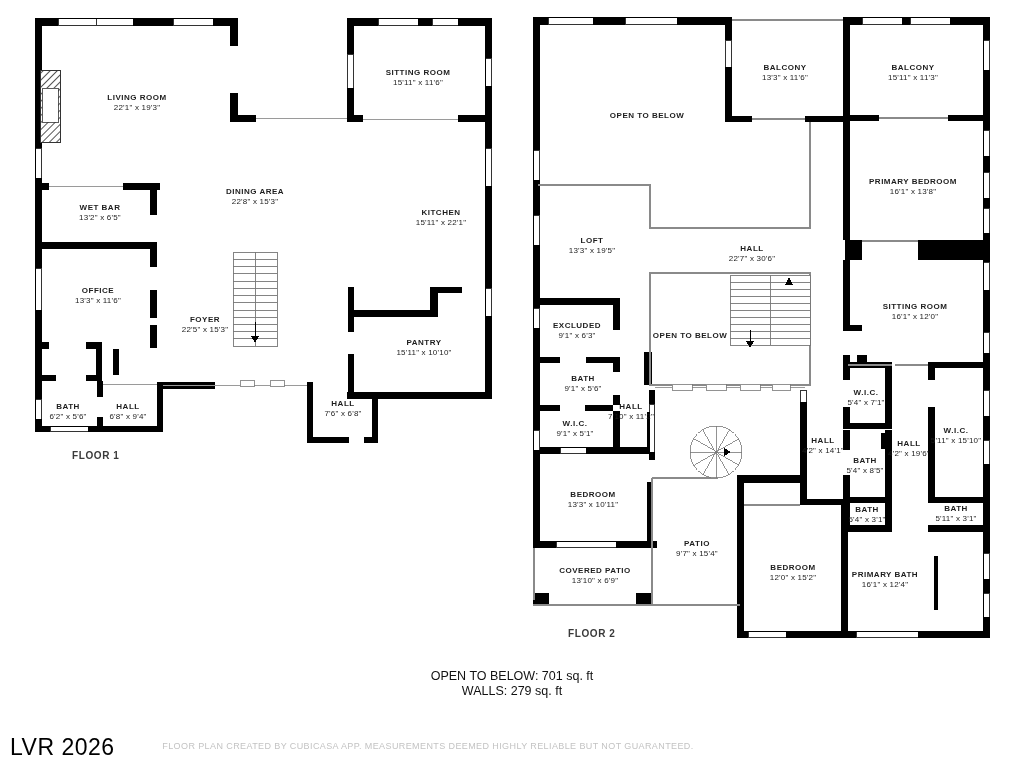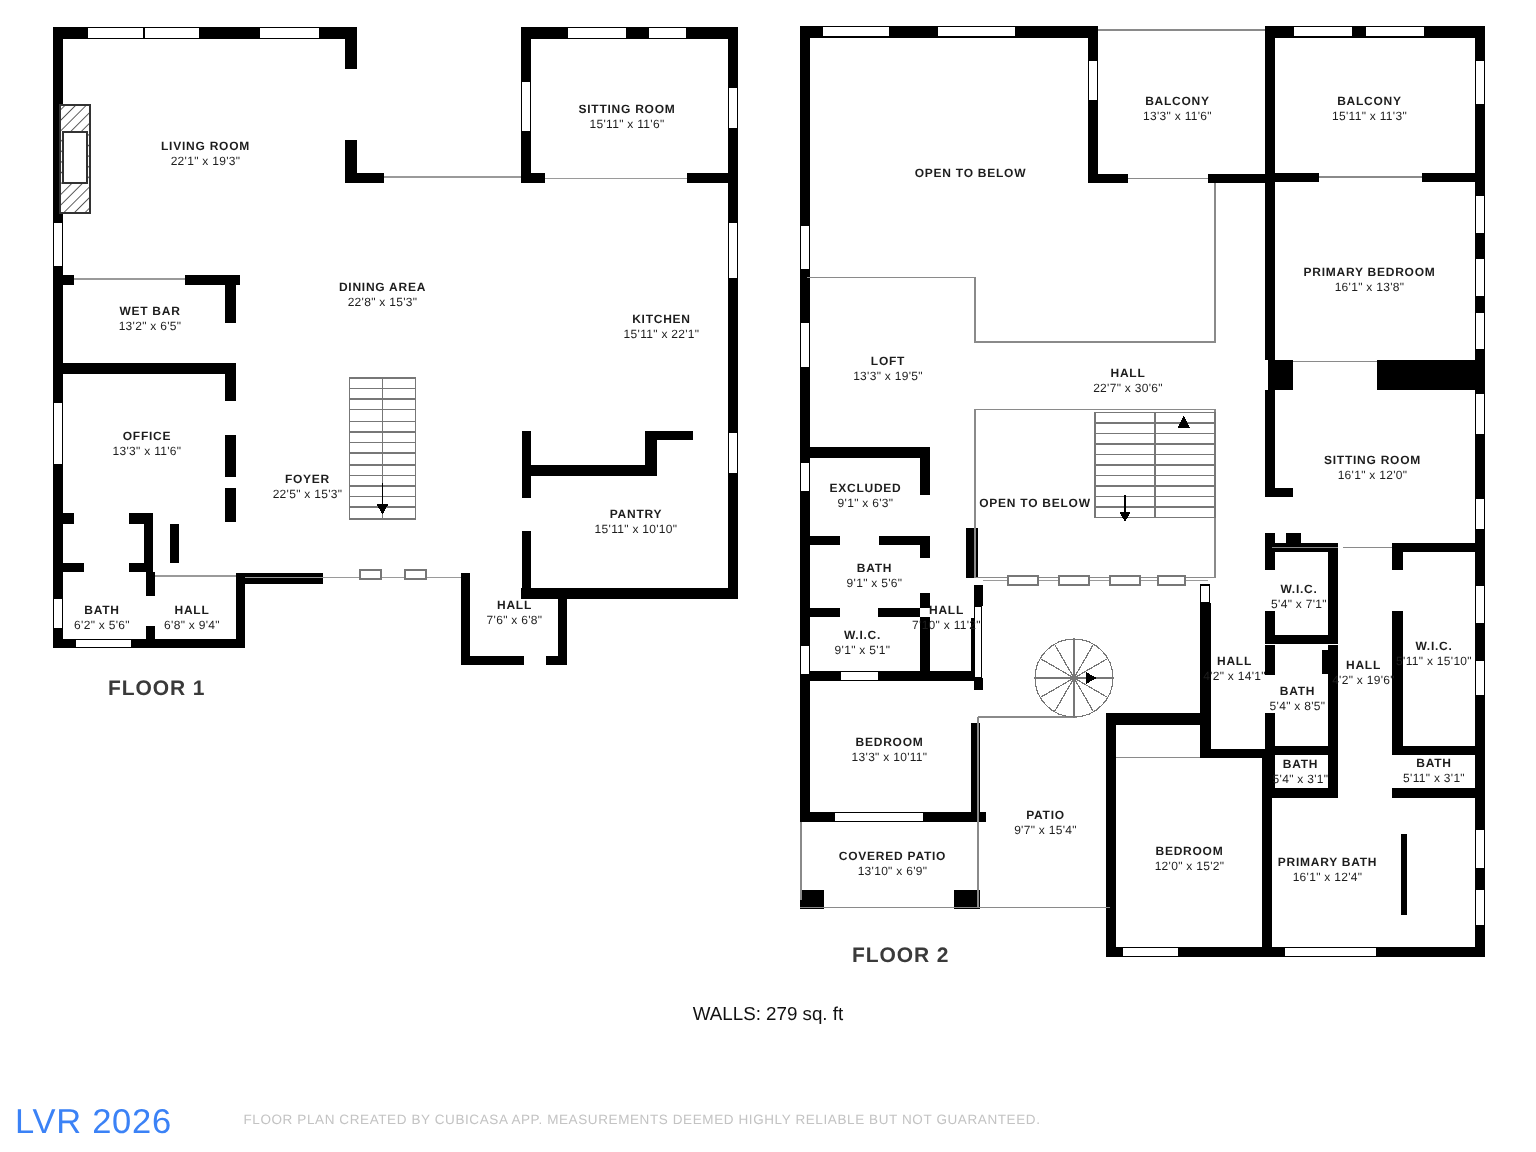--- a/index.html
+++ b/index.html
@@ -2,27 +2,27 @@
 <html><head>
 <meta charset="utf-8">
 <style>
   html,body{margin:0;padding:0;background:#fff;}
   .page{position:relative;width:1024px;height:768px;background:#ffffff;overflow:hidden;
         font-family:"Liberation Sans",sans-serif;}
   svg.plan{position:absolute;left:0;top:0;}
   .rl{position:absolute;transform:translate(-50%,-50%);text-align:center;white-space:nowrap;line-height:1.25;}
   .rn{font-size:8px;font-weight:700;letter-spacing:.5px;color:#1d1d1d;}
   .rd{font-size:8px;font-weight:400;letter-spacing:.2px;color:#1d1d1d;}
-  .floor-tag{position:absolute;font-size:14px;font-weight:700;letter-spacing:.6px;color:#3a3a3a;padding-left:35px;}
+  .floor-tag{position:absolute;font-size:10px;font-weight:700;letter-spacing:.6px;color:#3a3a3a;padding-left:35px;}
   .summary{position:absolute;left:0;top:669px;width:1024px;text-align:center;color:#111;}
   .s-total{font-size:14px;font-weight:700;margin-bottom:1px;}
   .s-line{font-size:12.5px;font-weight:400;line-height:1.18;}
   .disclaimer{position:absolute;left:0;top:741px;width:856px;text-align:center;
               font-size:9px;letter-spacing:.4px;color:#c3c3c3;}
-  .watermark{position:absolute;left:10px;top:734px;font-size:23px;color:#3b82f6;letter-spacing:.5px;}
+  .watermark{position:absolute;left:10px;top:734px;font-size:23px;color:#000000;letter-spacing:.5px;}
 </style>
 </head>
 <body>
 
 <div class="page">
 
 <svg class="plan" width="1024" height="768" viewBox="0 0 1024 768" shape-rendering="crispEdges">
   <defs>
     <pattern id="hatch" width="5" height="5" patternUnits="userSpaceOnUse" patternTransform="rotate(45)">
       <rect width="5" height="5" fill="#fff"></rect>
@@ -423,18 +423,19 @@
   <div class="rn">BEDROOM</div>
   <div class="rd">12'0" x 15'2"</div>
 </div>
 <div class="rl" style="left:885px;top:580px">
   <div class="rn">PRIMARY BATH</div>
   <div class="rd">16'1" x 12'4"</div>
 </div>
 <div class="floor-tag" style="left:533px;top:628px">FLOOR 2</div>
 
 <div class="summary">
+  <div class="s-line">OPEN TO BELOW: 701 sq. ft</div>
   <div class="s-line">WALLS: 279 sq. ft</div>
 </div>
 <div class="disclaimer">FLOOR PLAN CREATED BY CUBICASA APP. MEASUREMENTS DEEMED HIGHLY RELIABLE BUT NOT GUARANTEED.</div>
 <div class="watermark">LVR 2026</div>
 
 </div>
 
 </body></html>

